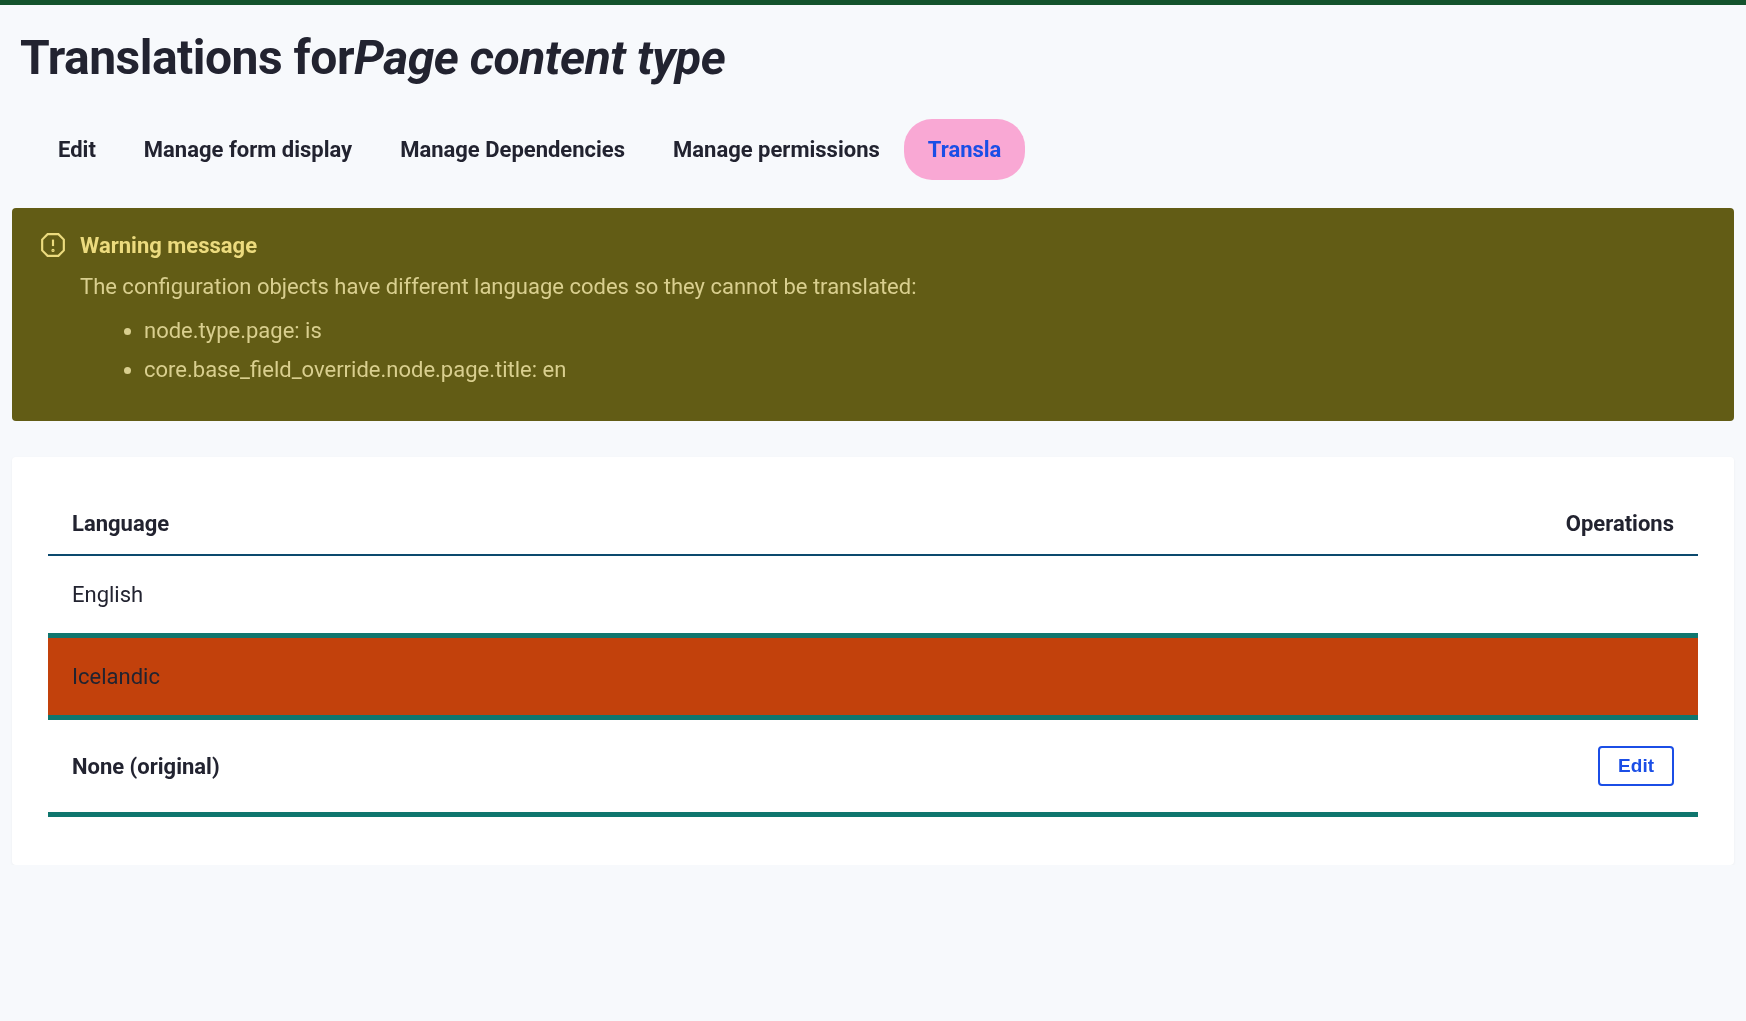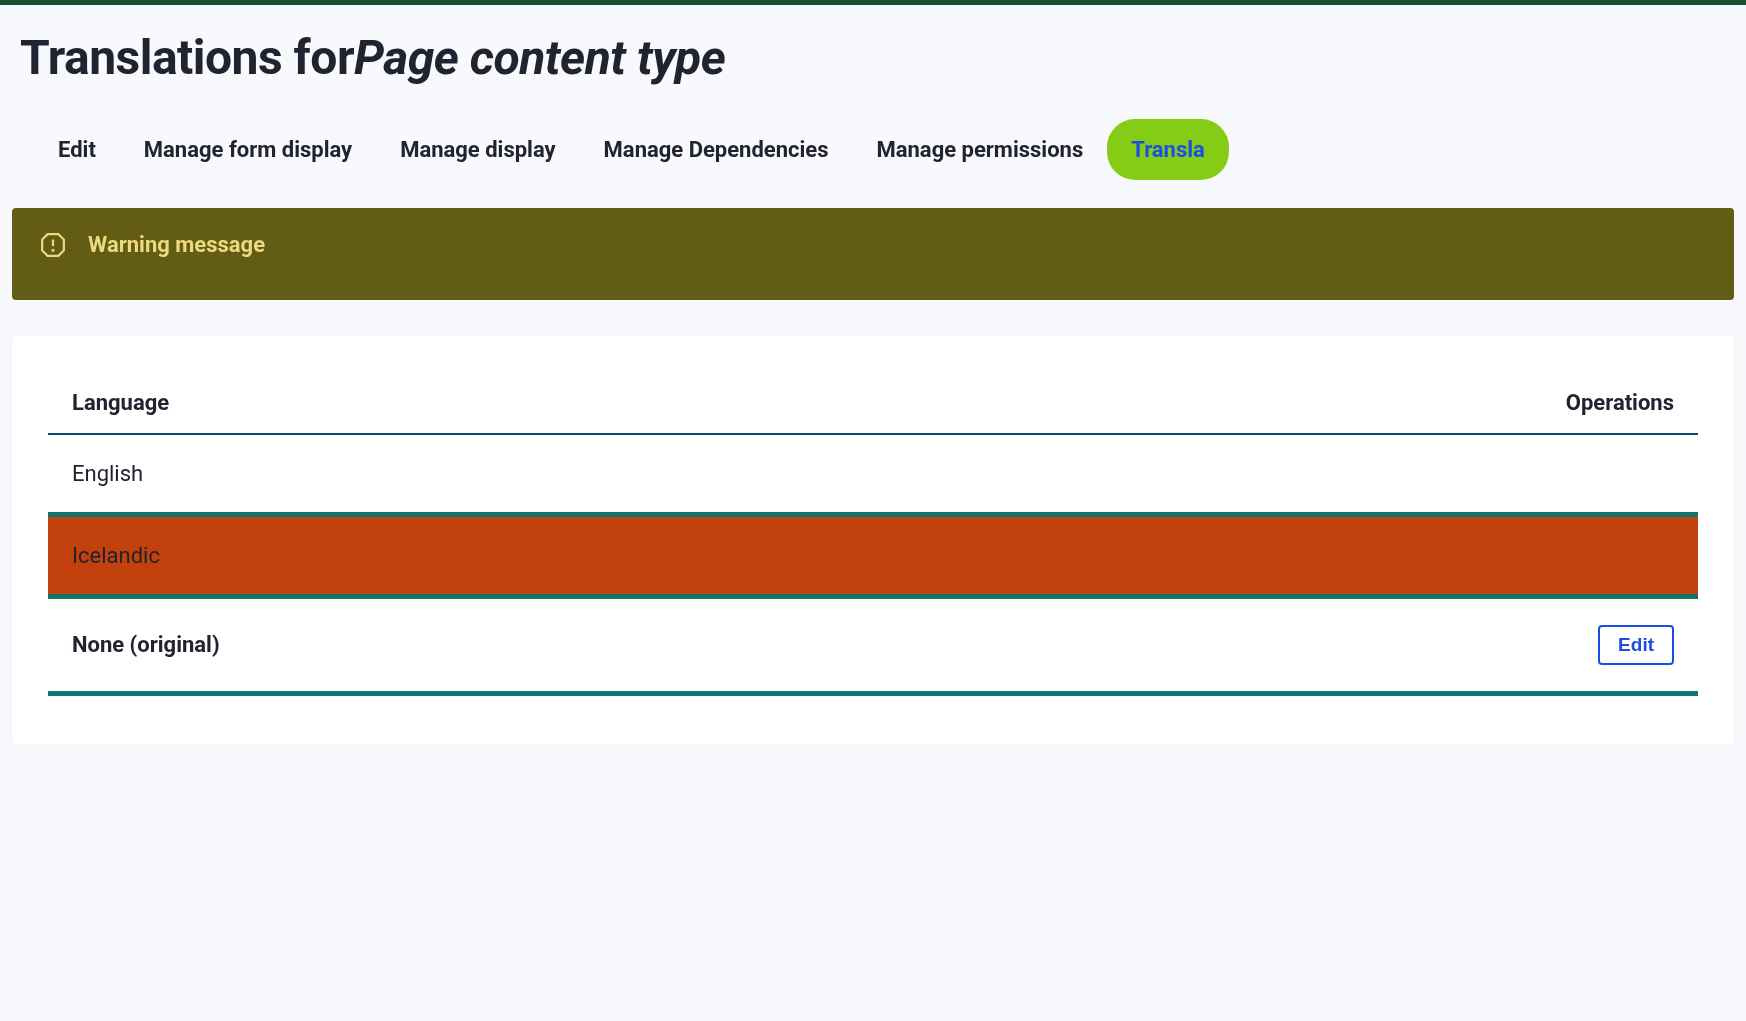--- a/index.html
+++ b/index.html
@@ -48,36 +48,36 @@
       padding: 18px 24px;
       font-size: 22px;
       font-weight: 700;
       color: #222330;
       cursor: pointer;
       border-radius: 28px;
       white-space: nowrap;
     }
     
     .tab.active {
-      background-color: #84cc16;
+      background-color: #f9a8d4;
       color: #1b4ee6;
     }
     
     .warning-message {
       margin: 28px 12px 0 12px;
       background-color: #625c15;
       border-radius: 4px;
       padding: 24px 28px 32px 28px;
       color: #e5d57a;
     }
     
     .warning-header {
       display: flex;
-      align-items: center;
-      gap: 22px;
+      align-items: flex-end;
+      gap: 14px;
       margin-bottom: 10px;
     }
     
     .warning-icon {
       width: 26px;
       height: 26px;
       flex-shrink: 0;
     }
     
     .warning-title {
@@ -173,36 +173,42 @@
 
 <div class="page-container">
   <div class="page-header">
     <h1 class="page-title">
       <span>Translations for</span><span class="page-title-italic">Page content type</span>
     </h1>
 
     <div class="tabs">
       <div class="tab">Edit</div>
       <div class="tab">Manage form display</div>
-      <div class="tab">Manage display</div>
       <div class="tab">Manage Dependencies</div>
       <div class="tab">Manage permissions</div>
       <div class="tab active">Transla</div>
     </div>
   </div>
 
   <div class="warning-message">
     <div class="warning-header">
       <svg class="warning-icon" viewBox="0 0 24 24" fill="none" stroke="#ecdb7e" stroke-width="2">
         <polygon points="7,2 17,2 22,7 22,17 17,22 7,22 2,17 2,7"></polygon>
         <line x1="12" y1="7" x2="12" y2="13"></line>
         <circle cx="12" cy="17" r="0.5" fill="#ecdb7e"></circle>
       </svg>
       <div class="warning-title">Warning message</div>
     </div>
+    <div class="warning-body">
+      <span>The configuration objects have different language codes so they cannot be translated:</span>
+      <ul class="warning-list">
+        <li>node.type.page: is</li>
+        <li>core.base_field_override.node.page.title: en</li>
+      </ul>
+    </div>
   </div>
 
   <div class="content-card">
     <table class="table">
       <thead>
         <tr class="table-header-row">
           <th class="table-header-cell">Language</th>
           <th class="table-header-cell right">Operations</th>
         </tr>
       </thead>

